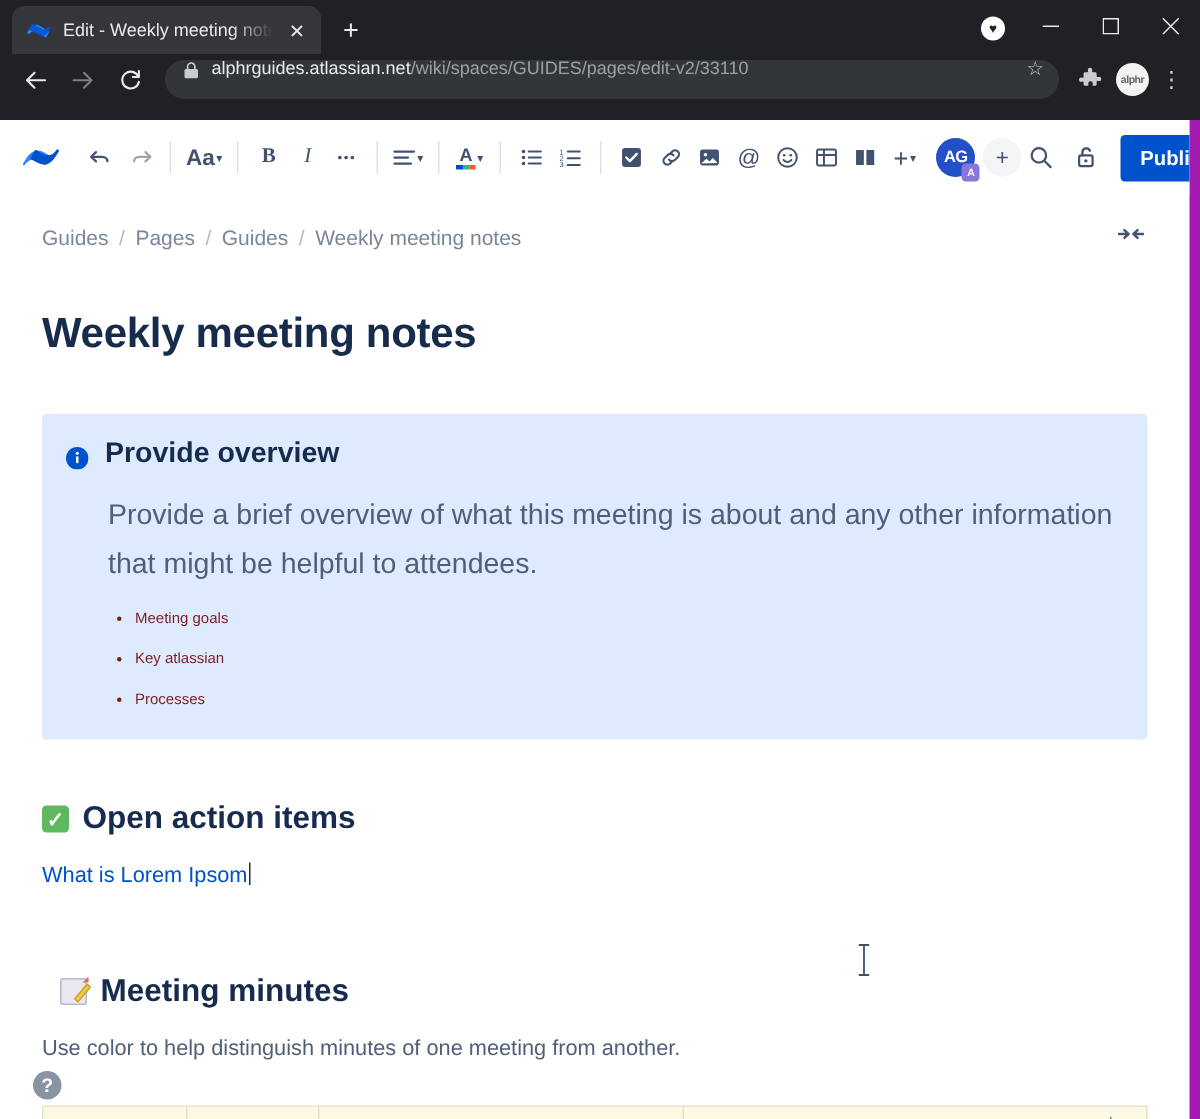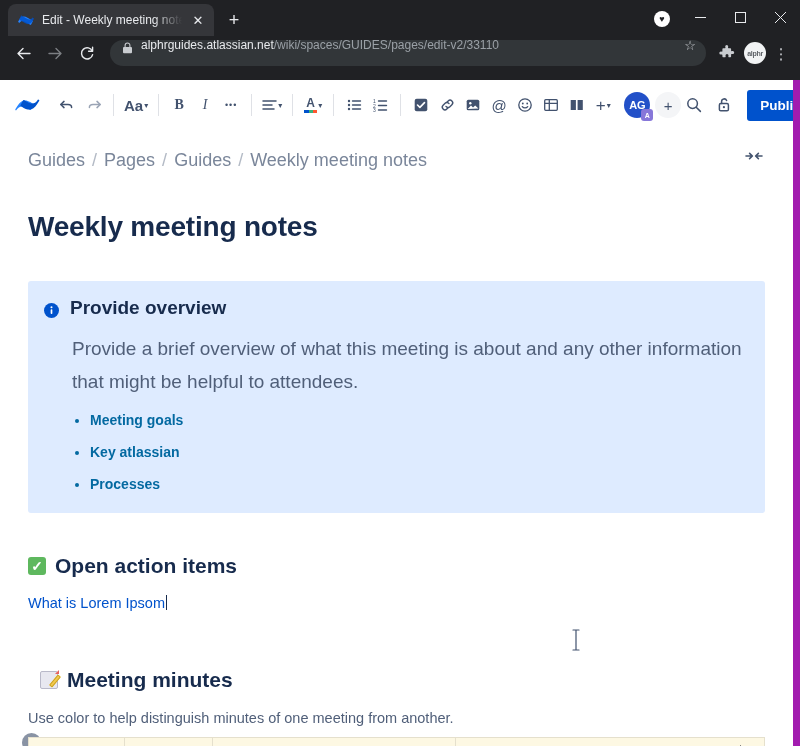--- a/index.html
+++ b/index.html
@@ -126,21 +126,21 @@
   .btn-publish {
     background: #0052cc; color: #fff; font-size: 13.5px; font-weight: 600;
     height: 31px; padding: 0 13px; border-radius: 3px;
     display:flex;align-items:center; border:none;
   }
 
   
   .content { padding: 0 28px; position: relative; }
   .breadcrumb {
     display: flex; align-items: center; gap: 7px;
-    font-size: 18px; color: #7a869a; padding-top: 20px;
+    font-size: 14px; color: #7a869a; padding-top: 20px;
   }
   .breadcrumb .sep { color: #b3bac5; }
   .collapse-icon {
     position: absolute; right: 30px; top: 20px;
     color: #44546f; font-size: 13px; letter-spacing: -2px;
   }
   h1.page-title {
     font-size: 28px; font-weight: 600; color: #172b4d;
     margin-top: 40px; letter-spacing: -0.2px;
   }
@@ -154,23 +154,22 @@
   .panel-body { flex: 1; }
   .panel-body h2 {
     font-size: 19px; font-weight: 600; color: #172b4d; margin-bottom: 14px;
   }
   .panel-body p {
     font-size: 19px; color: #505f79; line-height: 1.72;
     padding-left: 2px;
   }
   .panel-body ul { margin: 14px 0 0 20px; }
   .panel-body li {
-    font-size: 14px; color: #0369a1; line-height: 1.2;
+    font-size: 10px; color: #7f1d1d; line-height: 1.2;
     margin-bottom: 15px;
-    font-weight: bold;
   }
   .panel-body li:last-child { margin-bottom: 0; }
 
   h2.sec-head {
     font-size: 21px; font-weight: 600; color: #172b4d;
     margin-top: 41px; display: flex; align-items: center; gap: 9px;
   }
   .emoji-check {
     width:18px;height:18px;background:#5eb85e;border-radius:3px;
     display:inline-flex;align-items:center;justify-content:center;

